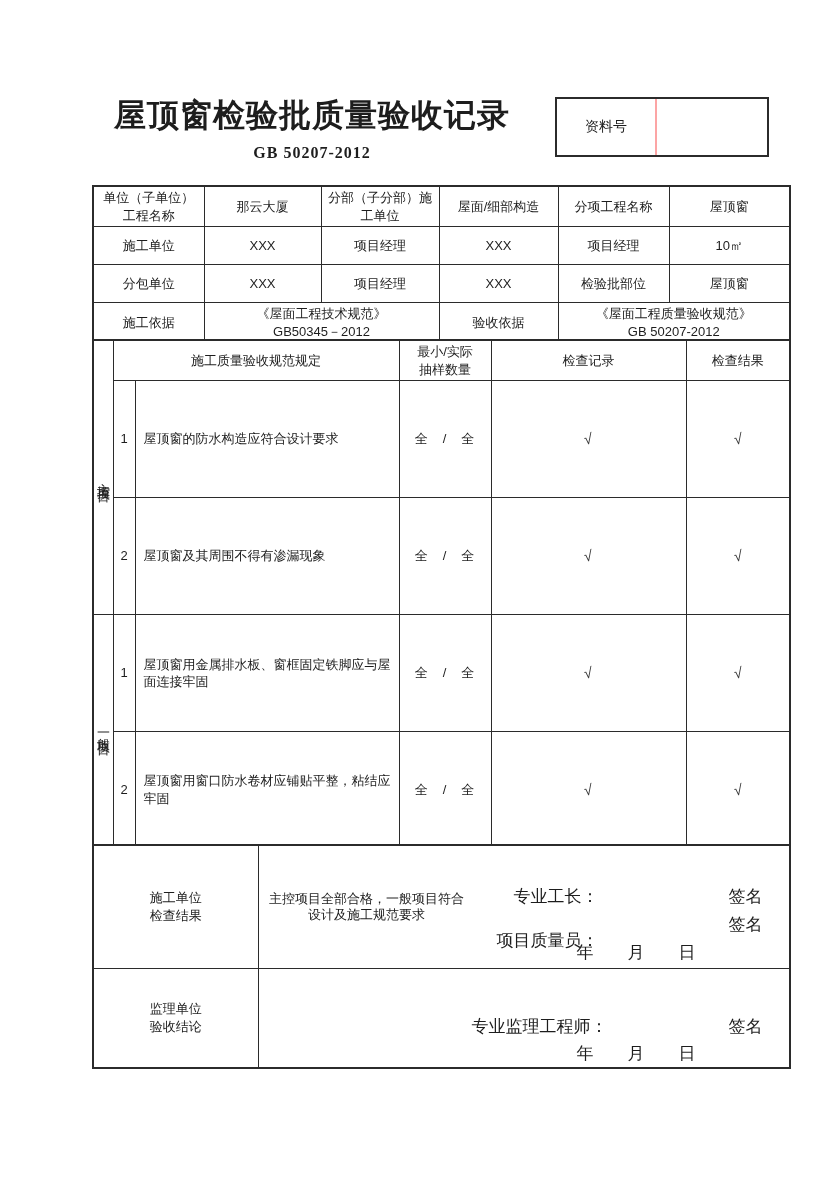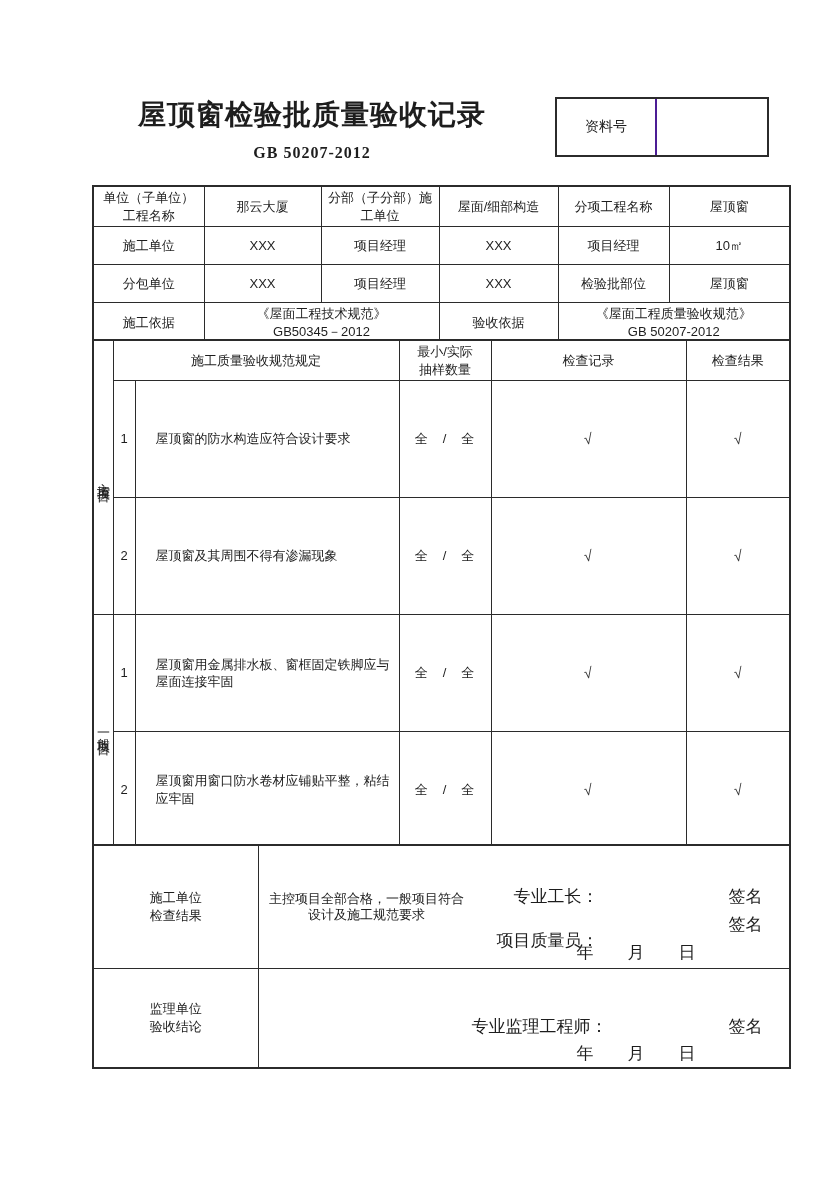--- a/index.html
+++ b/index.html
@@ -8,47 +8,47 @@
     font-family: "Liberation Sans", "DejaVu Sans", sans-serif;
     color:#1d1d1d;
     width:838px; height:1186px;
     position:relative;
     -webkit-font-smoothing:antialiased;
   }
   .page { position:absolute; top:0; left:0; width:838px; height:1186px; background:#fff; }
 
   
   .title-block { position:absolute; left:72px; top:100px; width:480px; text-align:center; }
-  .form-title  { font-size:28px; font-weight:bold; letter-spacing:1px; line-height:30px; }
+  .form-title  { font-size:32px; font-weight:bold; letter-spacing:1px; line-height:30px; }
   .std-code    { margin-top:14px; font-size:16px; font-weight:bold; letter-spacing:1px; font-family:"Liberation Serif","DejaVu Serif",serif; }
 
   .docno-box { position:absolute; left:555px; top:97px; width:214px; height:60px;
                border:2px solid #2b2b2b; display:flex; }
-  .docno-label { width:100px; border-right:2px solid #4c1d95; display:flex; align-items:center; justify-content:center;
+  .docno-label { width:100px; border-right:2px solid #fca5a5; display:flex; align-items:center; justify-content:center;
                  font-size:14px; }
   .docno-value { flex:1; }
 
   
   table { border-collapse:collapse; table-layout:fixed; position:absolute; left:72px; background:#fff; }
   td { border:1px solid #2b2b2b; font-size:13px; text-align:center; vertical-align:middle;
        padding:2px 3px; line-height:1.35; overflow:hidden; }
   table.bordered { border:2px solid #2b2b2b;margin-left:20px; }
 
   
   .info-table { top:185px; width:697px; }
   .info-table td { height:38px; }
   .two-line div { line-height:1.35; }
 
   
   .main-table { top:339px; width:697px; }
   .main-table td.hd { height:38px; }
   .main-table td.item { height:117px; }
   .vlabel { writing-mode:vertical-rl; text-orientation:upright; letter-spacing:3px;
             font-size:13px; padding:0; }
-  td.desc { text-align:left; padding-left:20px; padding-right:4px; }
+  td.desc { text-align:left; padding-left:8px; padding-right:4px; }
   .check { font-size:15px; color:#3c3c3c; font-style:italic; transform:rotate(-6deg); display:inline-block; }
   .sample-val { letter-spacing:1px; }
 
   
   .bottom-table { top:844px; width:697px; }
   .bottom-table td { padding:0; }
   td.concl-label { width:165px; font-size:13px; }
   td.concl-body { position:relative; text-align:left; }
   .row-build { height:123px; }
   .row-super { height:100px; }

